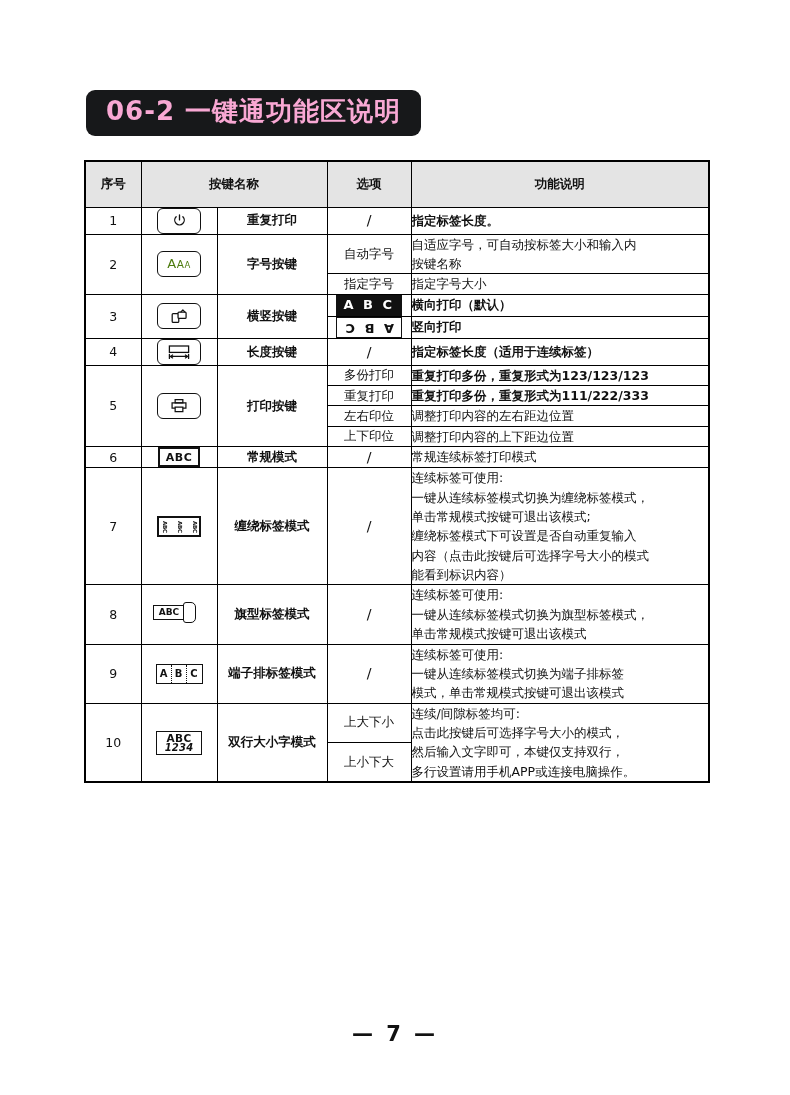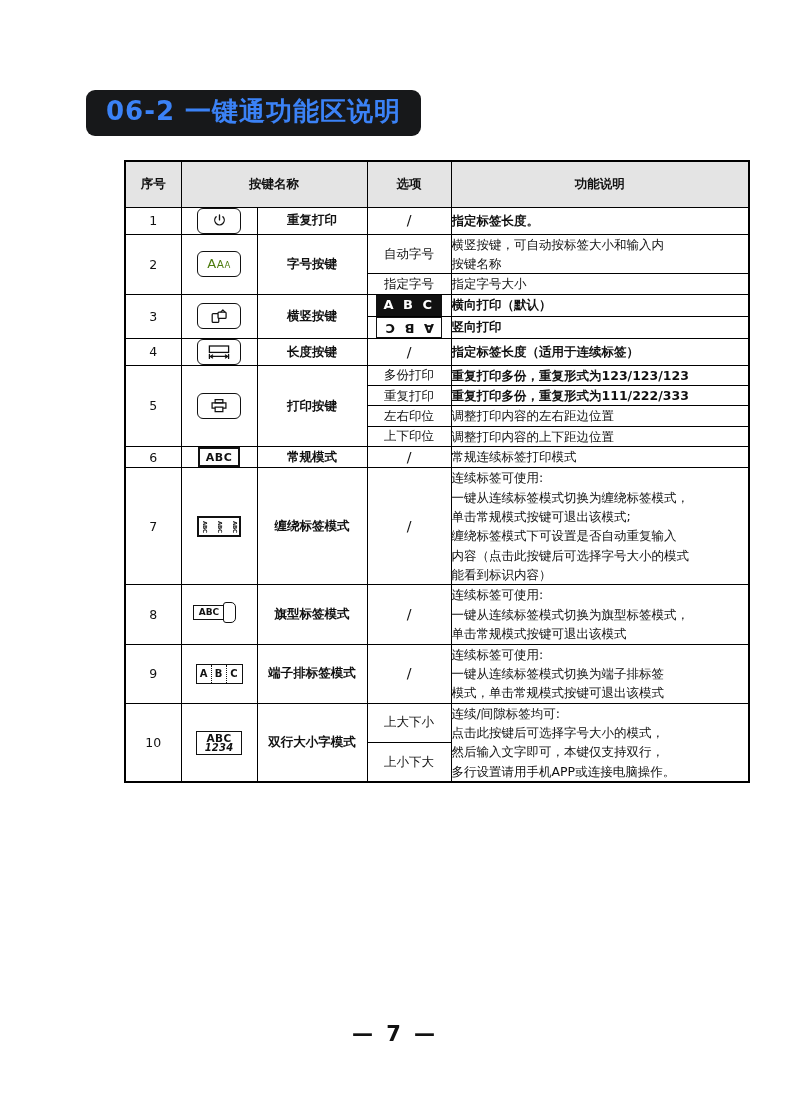--- a/index.html
+++ b/index.html
@@ -18,42 +18,41 @@
   }
 
   
   .title-wrap {
     position: absolute;
     left: 86px; top: 90px;
   }
   .title-pill {
     display: inline-block;
     background: #17181a;
-    color: #3b82f6;
+    color: #f9a8d4;
     border-radius: 9px;
     padding: 7px 20px 9px 20px;
     font-size: 26px;
     font-weight: bold;
     letter-spacing: 1px;
     line-height: 1.15;
     white-space: nowrap;
   }
 
   
   .table-wrap {
     position: absolute;
     left: 84px; top: 160px;
     width: 624px;
   }
   table.spec {
     border-collapse: collapse;
     width: 624px;
     table-layout: fixed;
     border: 2px solid #000;
-    margin-left: 40px;
   }
   table.spec td, table.spec th {
     border: 1.3px solid #000;
     padding: 0;
     vertical-align: middle;
     font-size: 12.5px;
     color: #111;
   }
   thead th {
     background: #e4e4e4;
@@ -278,21 +277,21 @@
         <tr>
           <td class="no" rowspan="2">2</td>
           <td class="iconcell" rowspan="2">
             <span class="keybtn big">
               <span class="ico-aaa"><span class="a1">A</span><span class="a2">A</span><span class="a3">A</span></span>
             </span>
           </td>
           <td class="keyname" rowspan="2">字号按键</td>
           <td class="opt">自动字号</td>
           <td class="desc light">
-            <span class="ln">横竖按键，可自动按标签大小和输入内</span>
+            <span class="ln">自适应字号，可自动按标签大小和输入内</span>
             <span class="ln">按键名称</span>
           </td>
         </tr>
         <tr>
           <td class="opt">指定字号</td>
           <td class="desc light">
             <span class="ln">指定字号大小</span>
           </td>
         </tr>
 

